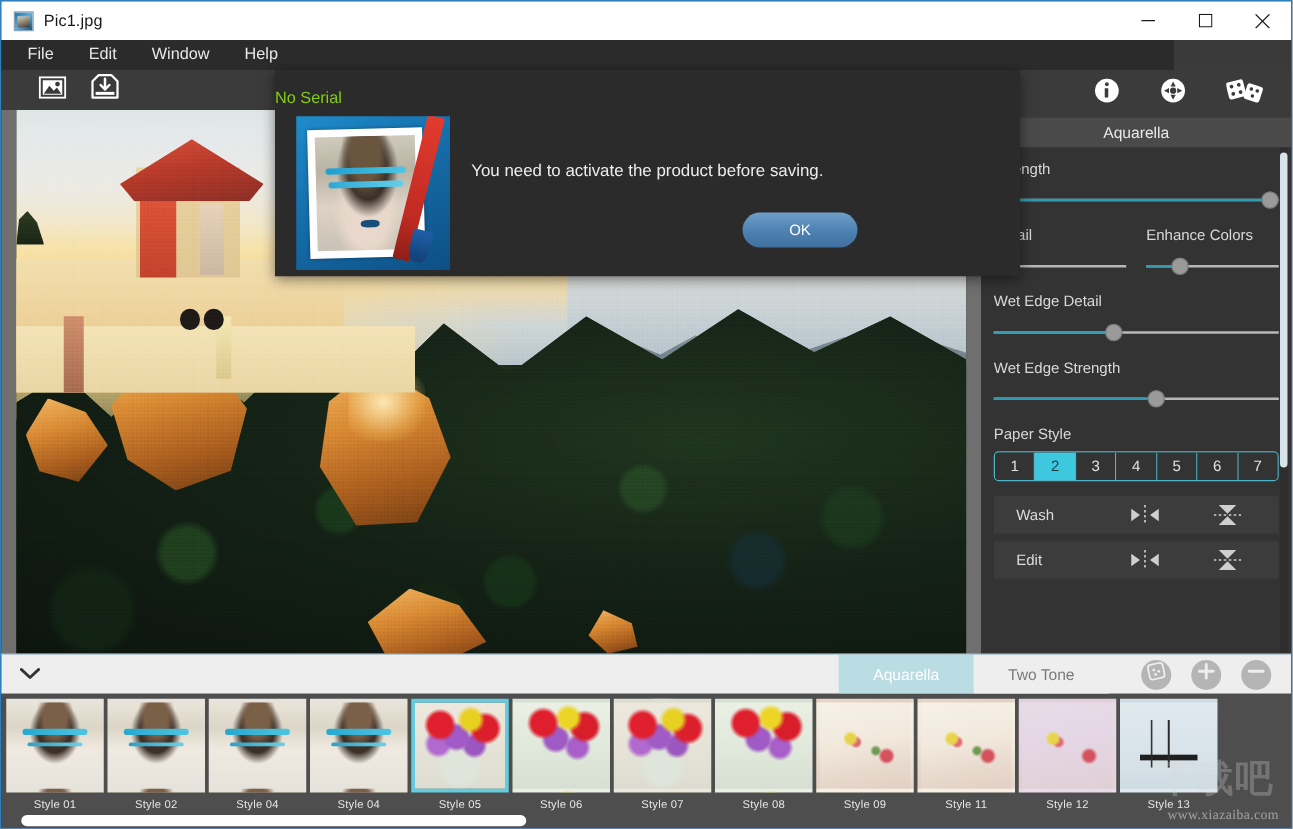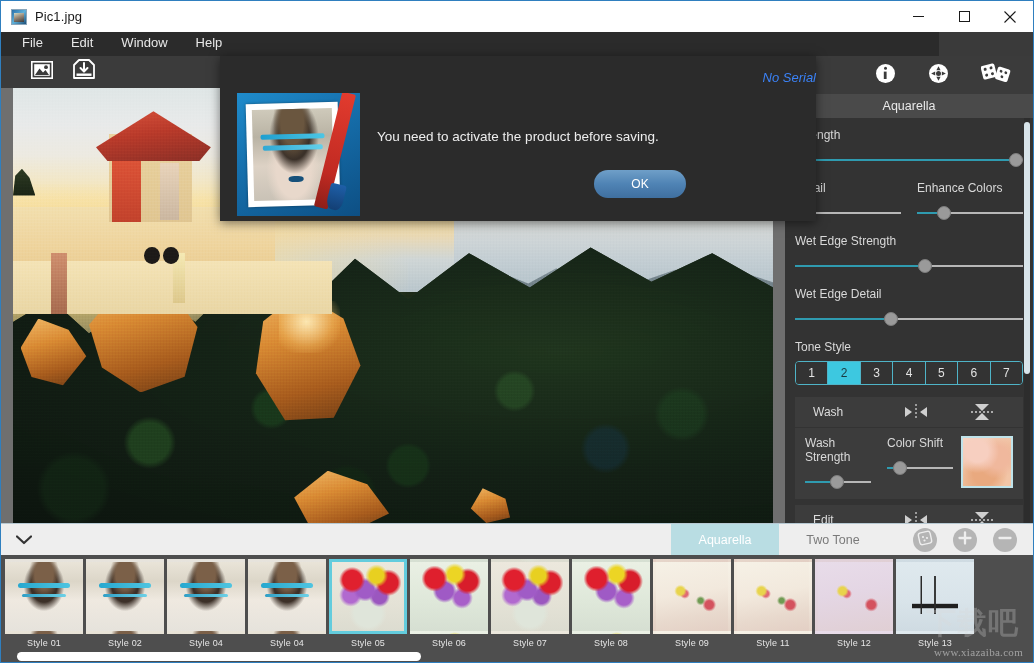--- a/index.html
+++ b/index.html
@@ -471,23 +471,22 @@
   }
 
   
   .modal-shade {
     position: absolute; left: 219px; top: 55px;
     width: 596px; height: 165px;
     background: #2b2b2b;
     box-shadow: 0 2px 10px rgba(0,0,0,.5);
   }
   .modal-title {
-    text-align: right; color: #3b82f6; font-size: 13px;
+    text-align: left; color: #84cc16; font-size: 13px;
     padding-top: 14px;
-    font-style: italic;
   }
   .modal-row { display: flex; padding: 8px 0 0 17px; }
   .modal-icon {
     width: 123px; height: 123px; flex: none;
     background: linear-gradient(150deg,#1f8ccc 0%, #1670ad 40%, #0d4f84 100%);
     position: relative; overflow: hidden;
   }
   .mi-photo {
     position: absolute; left: 10px; top: 10px; width: 92px; height: 103px;
     background: #ffffff;
@@ -699,39 +698,39 @@
           <div class="slider-label">Enhance Colors</div>
           <div class="slider">
             <div class="track"></div>
             <div class="fill" style="width:25%"></div>
             <div class="knob" style="left:25%"></div>
           </div>
         </div>
       </div>
 
       <div class="slider-group">
+        <div class="slider-label">Wet Edge Detail</div>
+        <div class="slider">
+          <div class="track"></div>
+          <div class="fill" style="width:42%"></div>
+          <div class="knob" style="left:42%"></div>
+        </div>
+      </div>
+
+      <div class="slider-group">
         <div class="slider-label">Wet Edge Strength</div>
         <div class="slider">
           <div class="track"></div>
           <div class="fill" style="width:57%"></div>
           <div class="knob" style="left:57%"></div>
         </div>
       </div>
 
-      <div class="slider-group">
-        <div class="slider-label">Wet Edge Detail</div>
-        <div class="slider">
-          <div class="track"></div>
-          <div class="fill" style="width:42%"></div>
-          <div class="knob" style="left:42%"></div>
-        </div>
-      </div>
-
       <div class="paper-style">
-        <div class="ps-label">Tone Style</div>
+        <div class="ps-label">Paper Style</div>
         <div class="ps-row">
           <div class="ps-cell">1</div>
           <div class="ps-cell active">2</div>
           <div class="ps-cell">3</div>
           <div class="ps-cell">4</div>
           <div class="ps-cell">5</div>
           <div class="ps-cell">6</div>
           <div class="ps-cell">7</div>
         </div>
       </div>
@@ -746,43 +745,20 @@
           </svg>
         </span>
         <span class="mir-v">
           <svg width="22" height="18" viewBox="0 0 22 18">
             <path d="M4 1 L18 1 L11 8 Z" fill="#cfcfcf"></path>
             <path d="M4 17 L18 17 L11 10 Z" fill="#cfcfcf"></path>
             <line x1="0" y1="9" x2="22" y2="9" stroke="#cfcfcf" stroke-width="1.3" stroke-dasharray="2,2"></line>
           </svg>
         </span>
       </div>
-      <div class="sec-body">
-        <div class="sliders">
-          <div class="two-col">
-            <div>
-              <div class="slider-label">Wash Strength</div>
-              <div class="slider">
-                <div class="track"></div>
-                <div class="fill" style="width:48%"></div>
-                <div class="knob" style="left:48%"></div>
-              </div>
-            </div>
-            <div>
-              <div class="slider-label">Color Shift</div>
-              <div class="slider">
-                <div class="track"></div>
-                <div class="fill" style="width:20%"></div>
-                <div class="knob" style="left:20%"></div>
-              </div>
-            </div>
-          </div>
-        </div>
-        <div class="swatch"></div>
-      </div>
 
       <div class="sec-header" style="margin-top:6px">
         <div class="nm">Edit</div>
         <span class="mir-h">
           <svg width="26" height="16" viewBox="0 0 26 16">
             <path d="M2 3 L9 8 L2 13 Z" fill="#cfcfcf"></path>
             <path d="M24 3 L17 8 L24 13 Z" fill="#cfcfcf"></path>
             <line x1="13" y1="0" x2="13" y2="16" stroke="#cfcfcf" stroke-width="1.3" stroke-dasharray="2,2"></line>
           </svg>
         </span>

